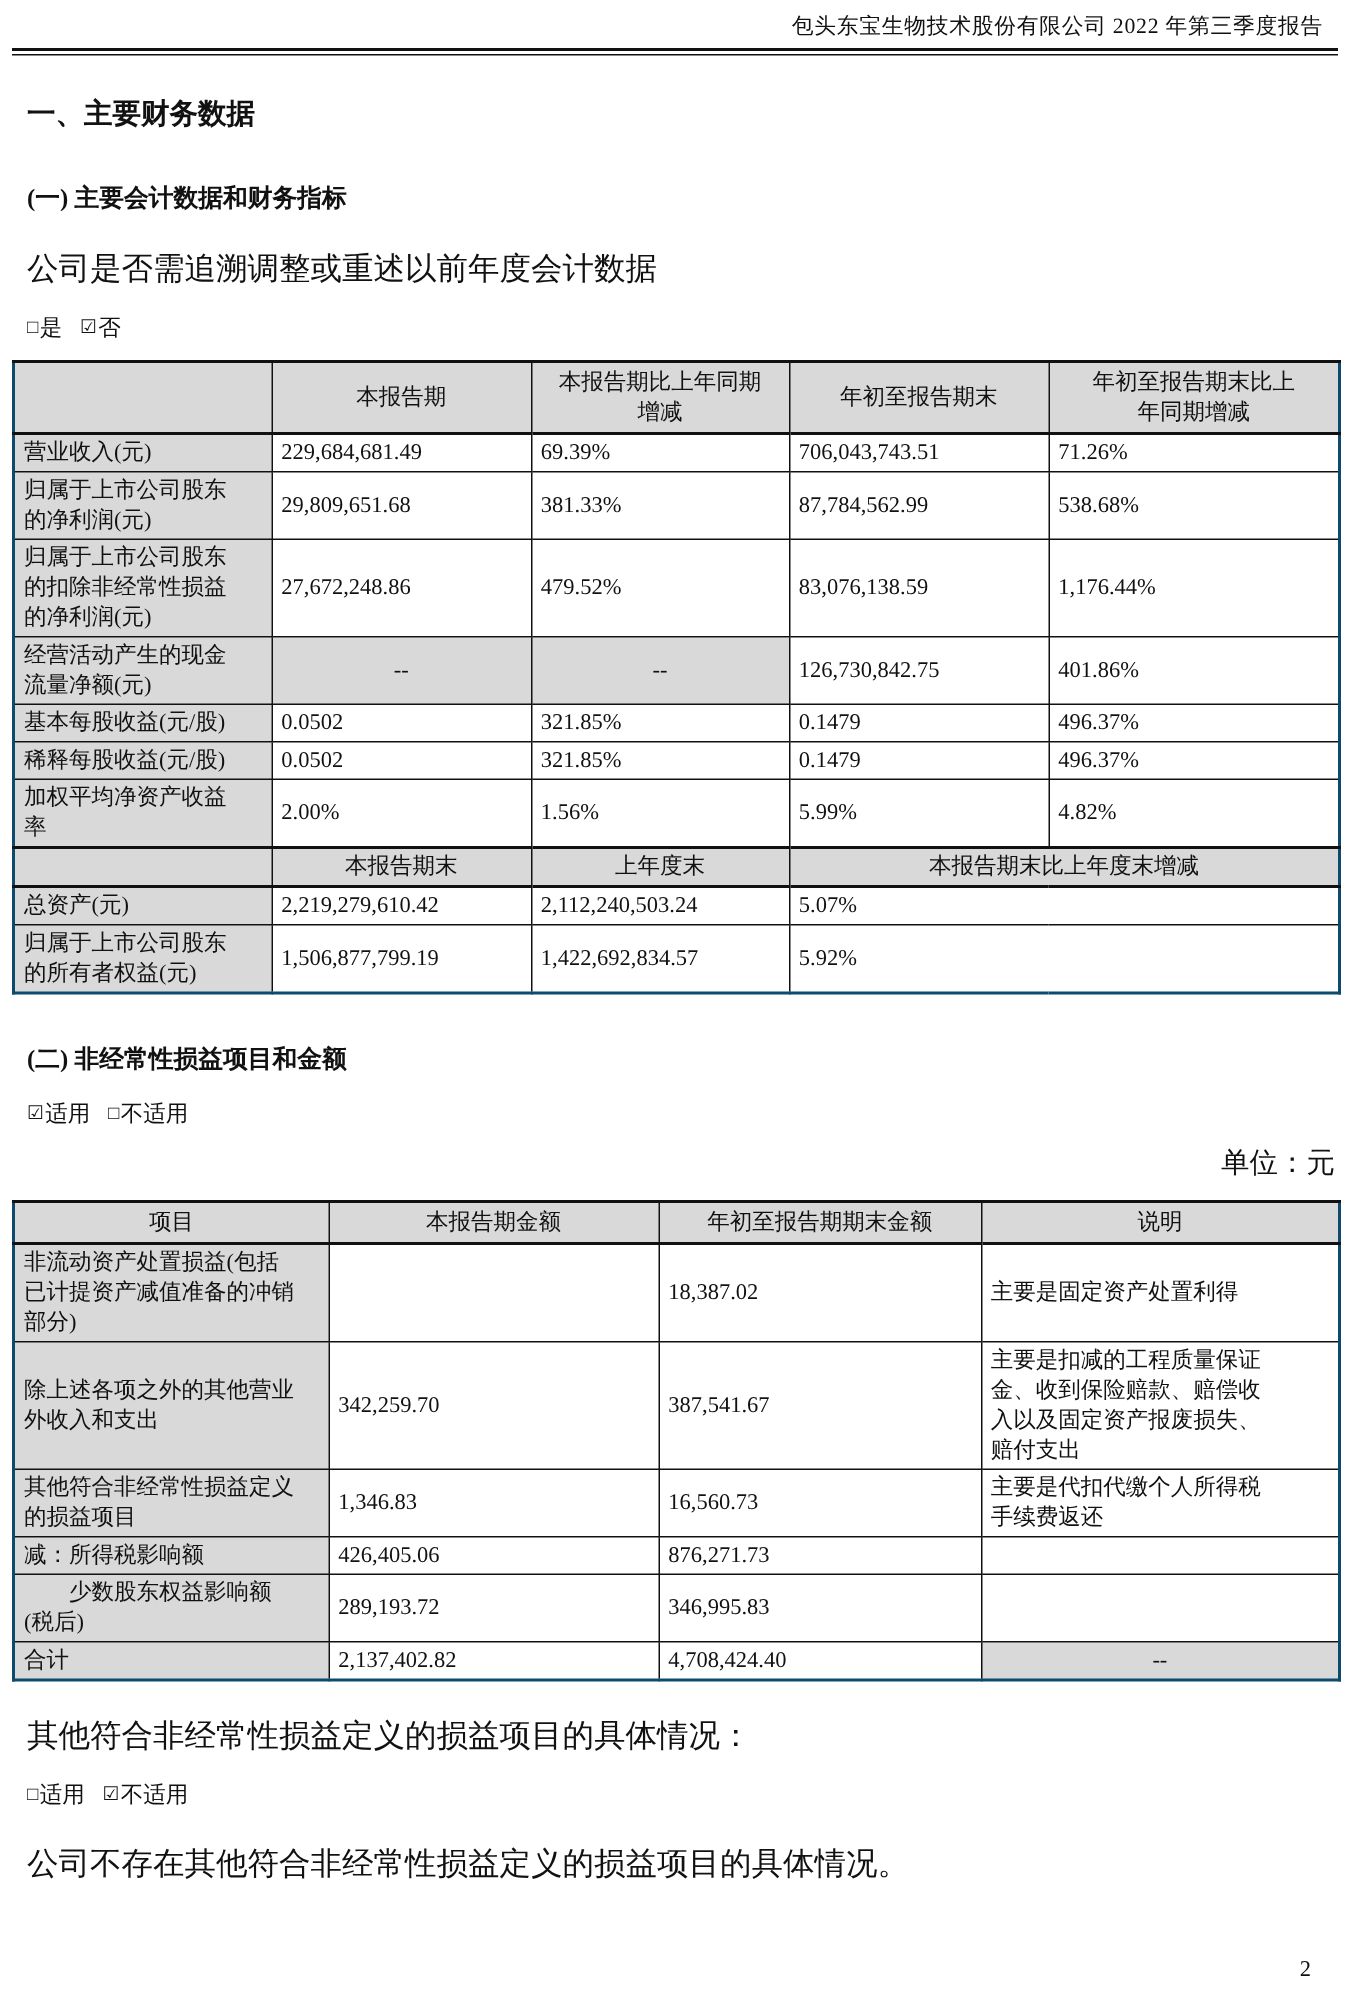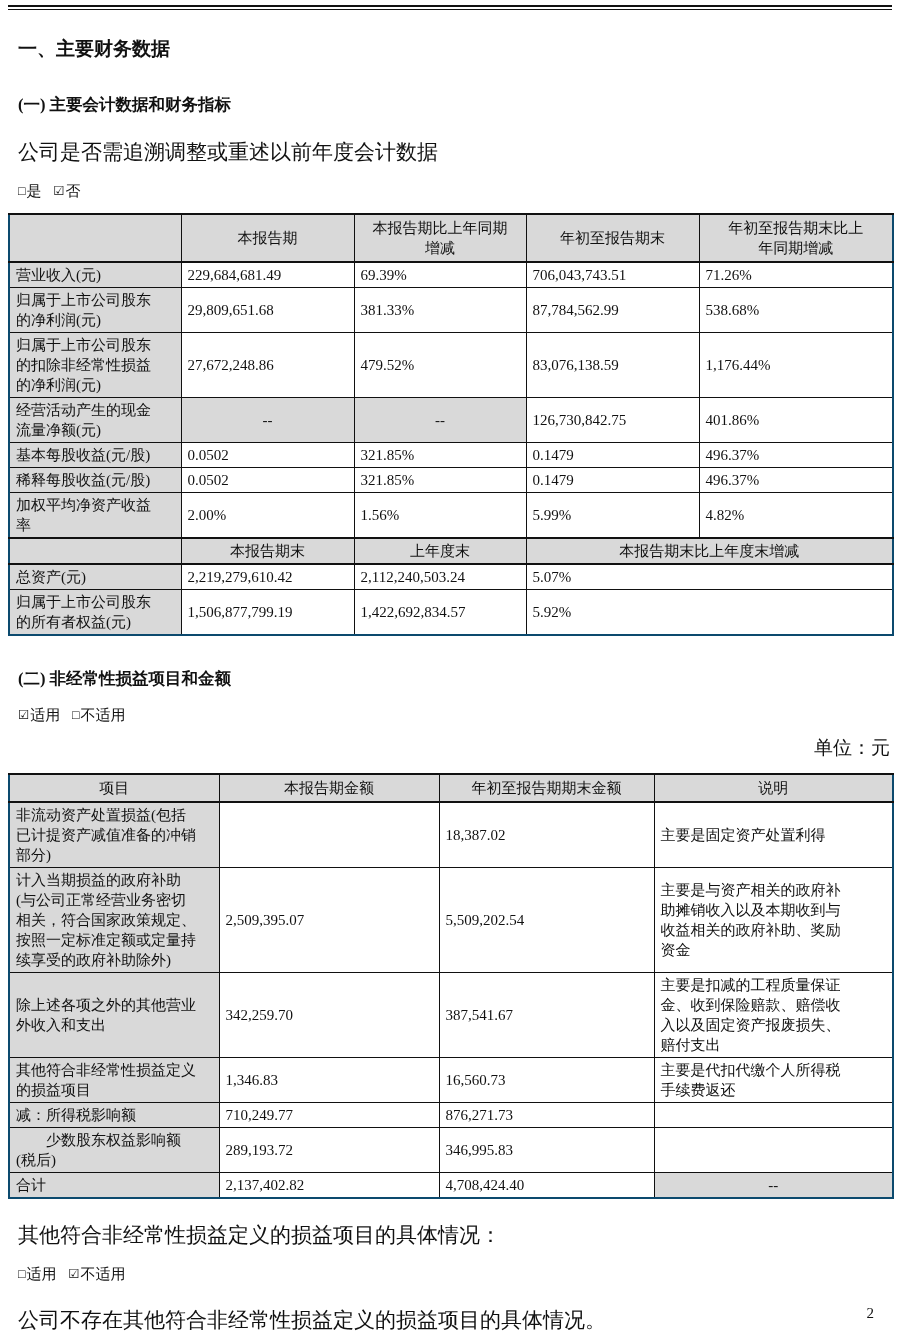--- a/index.html
+++ b/index.html
@@ -103,20 +103,21 @@
     right: 26px;
     bottom: 16px;
     font-size: 15px;
   }
 </style>
 </head>
 <body>
 
 <div class="page">
 
+  <div class="doc-header">包头东宝生物技术股份有限公司 2022 年第三季度报告</div>
   <div class="double-rule"></div>
 
   <h1 class="sec-title">一、主要财务数据</h1>
 
   <h2 class="subsec-title">(一) 主要会计数据和财务指标</h2>
 
   <p class="body-line">公司是否需追溯调整或重述以前年度会计数据</p>
 
   <p class="choice-line">
     <span class="box">□</span><span>是</span>
@@ -242,53 +243,40 @@
     </tr>
     <tr>
       <td class="lbl">非流动资产处置损益(包括
 已计提资产减值准备的冲销
 部分)</td>
       <td class="num"></td>
       <td class="num">18,387.02</td>
       <td class="note">主要是固定资产处置利得</td>
     </tr>
     <tr>
-      <td class="lbl">计入当期损益的政府补助
-(与公司正常经营业务密切
-相关，符合国家政策规定、
-按照一定标准定额或定量持
-续享受的政府补助除外)</td>
-      <td class="num">2,509,395.07</td>
-      <td class="num">5,509,202.54</td>
-      <td class="note">主要是与资产相关的政府补
-助摊销收入以及本期收到与
-收益相关的政府补助、奖励
-资金</td>
-    </tr>
-    <tr>
       <td class="lbl">除上述各项之外的其他营业
 外收入和支出</td>
       <td class="num">342,259.70</td>
       <td class="num">387,541.67</td>
       <td class="note">主要是扣减的工程质量保证
 金、收到保险赔款、赔偿收
 入以及固定资产报废损失、
 赔付支出</td>
     </tr>
     <tr>
       <td class="lbl">其他符合非经常性损益定义
 的损益项目</td>
       <td class="num">1,346.83</td>
       <td class="num">16,560.73</td>
       <td class="note">主要是代扣代缴个人所得税
 手续费返还</td>
     </tr>
     <tr>
       <td class="lbl">减：所得税影响额</td>
-      <td class="num">710,249.77</td>
+      <td class="num">426,405.06</td>
       <td class="num">876,271.73</td>
       <td class="note"></td>
     </tr>
     <tr>
       <td class="lbl">　　少数股东权益影响额
 (税后)</td>
       <td class="num">289,193.72</td>
       <td class="num">346,995.83</td>
       <td class="note"></td>
     </tr>

